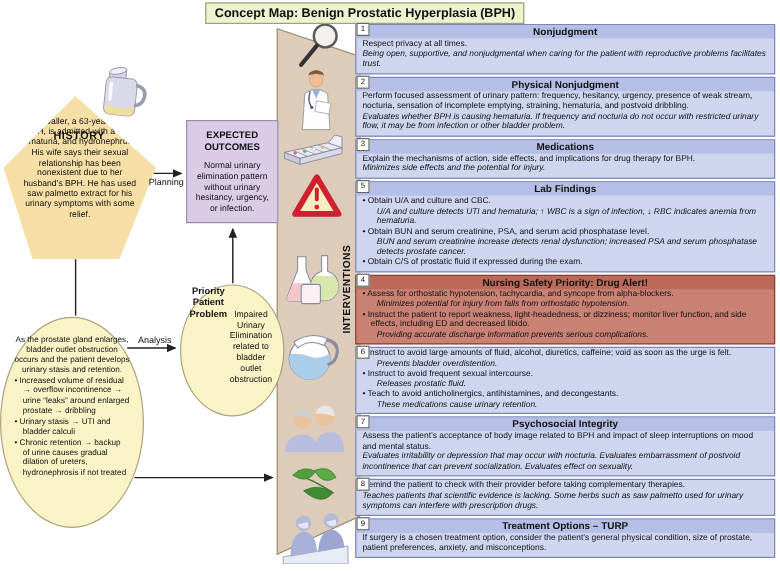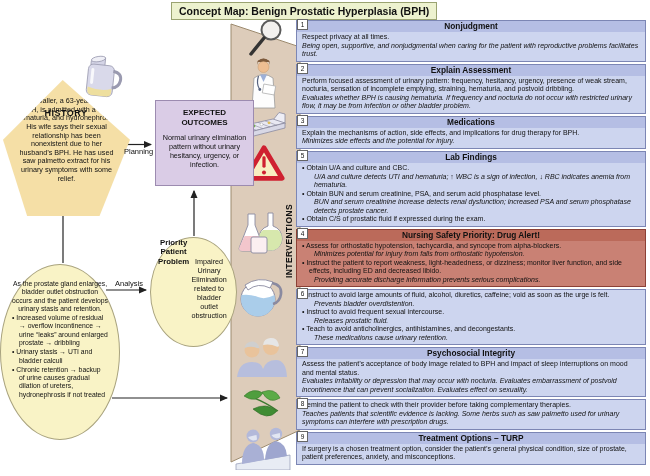--- a/index.html
+++ b/index.html
@@ -12,21 +12,21 @@
   #history-label{position:absolute;left:0;top:64px;width:132px;text-align:center;
     font-size:9px;font-weight:bold;letter-spacing:.5px;z-index:2;margin-top:44px;}
   #pentagon{position:absolute;left:3px;top:80px;width:127px;height:136px;background:#f5dfa6;
     clip-path:polygon(47% 0,100% 44%,76% 100%,19% 100%,0 44%);z-index:1;
     filter:drop-shadow(0 0 1px #9a8c66);}
   #pentagon .pent-text{padding:17px 11px 4px;font-size:7.2px;line-height:1.2;text-align:center;}
   #urinal{position:absolute;left:80px;top:48px;width:44px;height:52px;z-index:2;}
   .conn-label{position:absolute;font-size:7.5px;z-index:2;}
   #planning{left:124px;top:147px;}
   #analysis{left:115px;top:279px;}
-  #outcomes{position:absolute;left:155px;top:100px;width:99px;height:86px;background:#dacce6;
+  #outcomes{position:absolute;left:155px;top:100px;width:77px;height:86px;background:#dacce6;
     border:1px solid #9c8bb0;z-index:2;text-align:center;box-sizing:border-box;padding:7px 3px 0;}
   #outcomes .ttl{font-size:8px;font-weight:bold;line-height:1.2;}
   #outcomes .bd{font-size:7.2px;line-height:1.25;margin-top:6px;}
   #priority{position:absolute;left:150px;top:237px;width:87px;height:110px;background:#f9f3c6;
     border:1px solid #a9a37e;border-radius:50%;z-index:2;display:flex;flex-direction:row;
     justify-content:center;text-align:center;box-sizing:border-box;padding:0 7px;}
   #priority .ttl{font-size:7.8px;font-weight:bold;line-height:1.2;}
   #priority .bd{font-size:7.2px;line-height:1.25;margin-top:19px;}
   #patho{position:absolute;left:0px;top:264px;width:120px;height:176px;background:#f9f3c6;
     border:1px solid #a9a37e;border-radius:50%;z-index:2;box-sizing:border-box;padding:15px 11px 0;}
@@ -179,21 +179,21 @@
       <div class="iv-box blue">
         <div class="badge">1</div>
         <div class="iv-head">Nonjudgment</div>
         <div class="iv-body">
           <div class="ln n">Respect privacy at all times.</div>
           <div class="ln i">Being open, supportive, and nonjudgmental when caring for the patient with reproductive problems facilitates trust.</div>
         </div>
       </div>
       <div class="iv-box blue">
         <div class="badge">2</div>
-        <div class="iv-head">Explain Assessment</div>
+        <div class="iv-head">Physical Nonjudgment</div>
         <div class="iv-body">
           <div class="ln n">Perform focused assessment of urinary pattern: frequency, hesitancy, urgency, presence of weak stream, nocturia, sensation of incomplete emptying, straining, hematuria, and postvoid dribbling.</div>
           <div class="ln i">Evaluates whether BPH is causing hematuria. If frequency and nocturia do not occur with restricted urinary flow, it may be from infection or other bladder problem.</div>
         </div>
       </div>
       <div class="iv-box blue">
         <div class="badge">3</div>
         <div class="iv-head">Medications</div>
         <div class="iv-body">
           <div class="ln n">Explain the mechanisms of action, side effects, and implications for drug therapy for BPH.</div>

